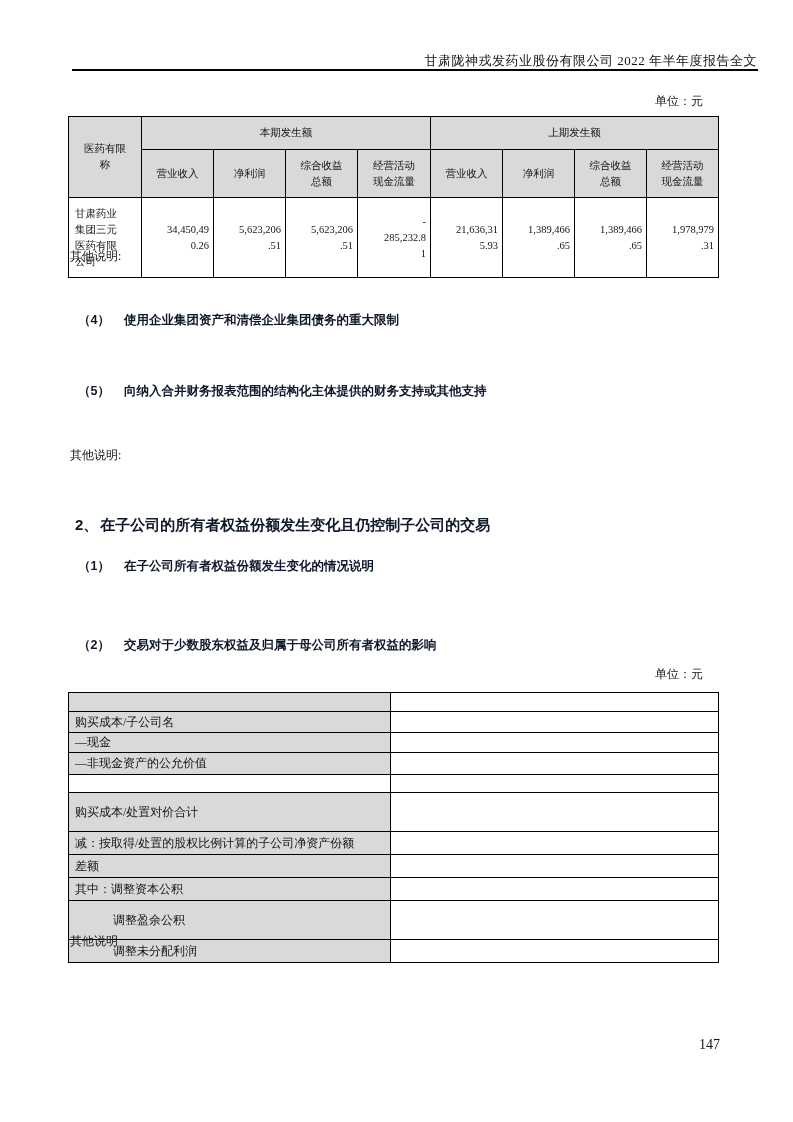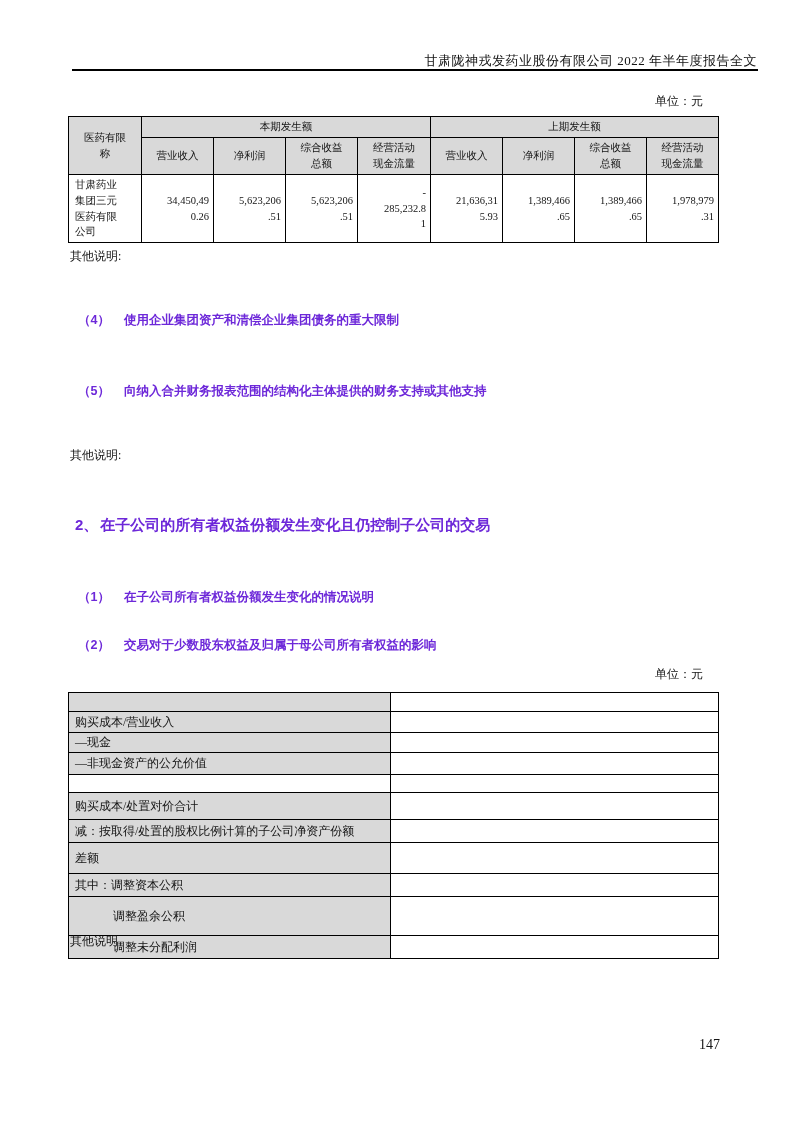--- a/index.html
+++ b/index.html
@@ -20,21 +20,21 @@
   .unit-label { position:absolute; right:90px; font-size:12px; }
   .unit-label.u1 { top:93px; }
   .unit-label.u2 { top:666px; }
 
   table { border-collapse:collapse; table-layout:fixed; }
   td { border:1px solid #000; overflow:hidden; }
 
   
   .t1 { position:absolute; left:68px; top:116px; width:650px; }
   .t1 td {
-    font-size:10.5px; line-height:1.5; padding:2px 4px;
+    font-size:10.5px; line-height:1.5; padding:8px 4px;
     white-space:pre-line; vertical-align:middle;
   }
   .t1 .hdr { background:#d9d9d9; text-align:center; }
   .t1 .num { text-align:right; }
   .t1 .name-cell { text-align:left; padding-left:6px; }
 
   
   .t2 { position:absolute; left:68px; top:692px; width:650px; }
   .t2 td { font-size:12px; vertical-align:middle; padding:0 6px; }
   .t2 .lbl { background:#d9d9d9; text-align:left; }
@@ -43,26 +43,26 @@
   .t2 .val { background:#ffffff; }
 
   .note { position:absolute; left:70px; font-size:12px; }
   .note.n1 { top:248px; }
   .note.n2 { top:447px; }
   .note.n3 { top:933px; }
 
   .heading {
     position:absolute; left:78px;
     font-family:"Liberation Sans","DejaVu Sans",sans-serif;
-    font-weight:bold; font-size:12.5px; color:#6d28d9;
+    font-weight:bold; font-size:12.5px; color:#0f172a;
   }
   .heading .h-num { display:inline-block; margin-right:14px; }
   .heading.h4 { top:312px; }
   .heading.h5 { top:383px; }
-  .heading.h21 { top:558px;margin-top:31px; }
+  .heading.h21 { top:558px; }
   .heading.h22 { top:637px; }
   .heading.big { left:75px; top:516px; font-size:15px; }
   .heading.big .h-num { margin-right:2px; }
 
   .page-number { position:absolute; left:699px; top:1037px; font-size:14px; }
 </style>
 </head>
 <body>
 
 <div class="page">
@@ -161,44 +161,44 @@
     <colgroup>
       <col style="width:322px">
         <col style="width:328px">
     </colgroup>
     <tbody>
         <tr style="height:19px">
       <td class="lbl"></td>
       <td class="val"></td>
     </tr>
     <tr style="height:21px">
-      <td class="lbl">购买成本/营业收入</td>
+      <td class="lbl">购买成本/子公司名</td>
       <td class="val"></td>
     </tr>
     <tr style="height:20px">
       <td class="lbl">—现金</td>
       <td class="val"></td>
     </tr>
     <tr style="height:22px">
       <td class="lbl">—非现金资产的公允价值</td>
       <td class="val"></td>
     </tr>
     <tr style="height:18px">
       <td class="lbl plain"></td>
       <td class="val"></td>
     </tr>
-    <tr style="height:27px">
+    <tr style="height:39px">
       <td class="lbl">购买成本/处置对价合计</td>
       <td class="val"></td>
     </tr>
     <tr style="height:23px">
       <td class="lbl">减：按取得/处置的股权比例计算的子公司净资产份额</td>
       <td class="val"></td>
     </tr>
-    <tr style="height:31px">
+    <tr style="height:23px">
       <td class="lbl">差额</td>
       <td class="val"></td>
     </tr>
     <tr style="height:23px">
       <td class="lbl">其中：调整资本公积</td>
       <td class="val"></td>
     </tr>
     <tr style="height:39px">
       <td class="lbl indent">调整盈余公积</td>
       <td class="val"></td>

